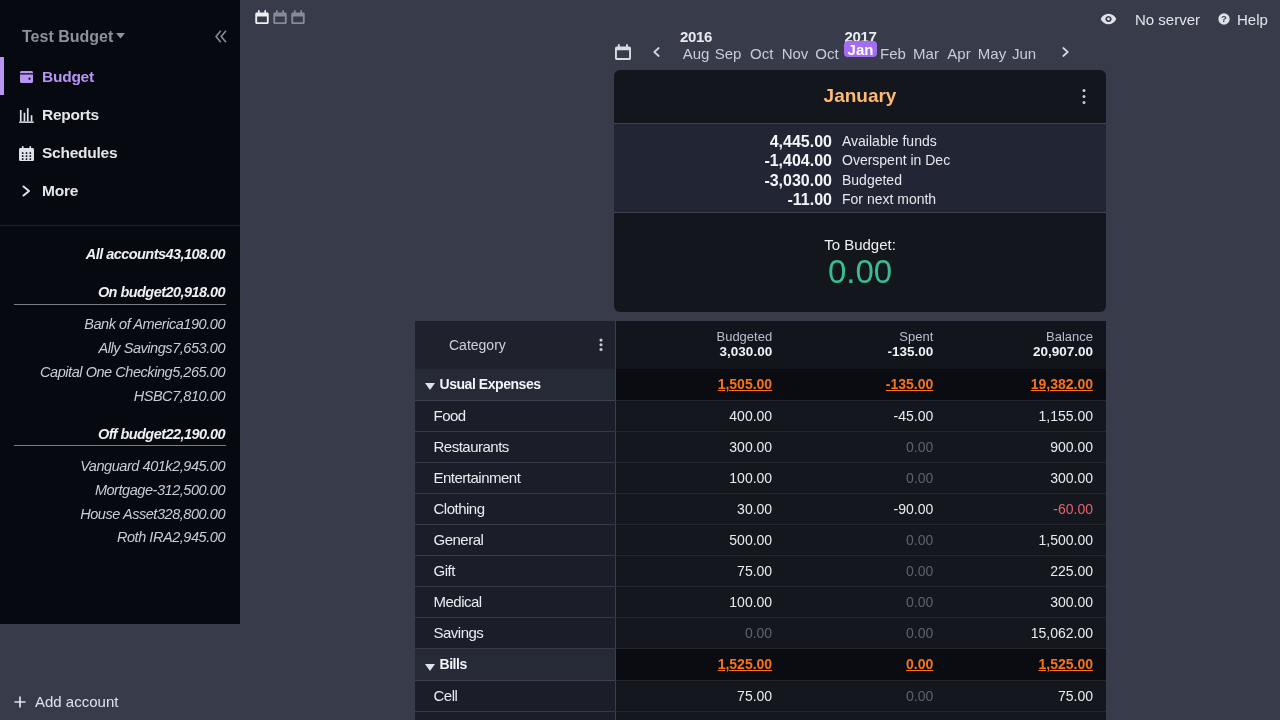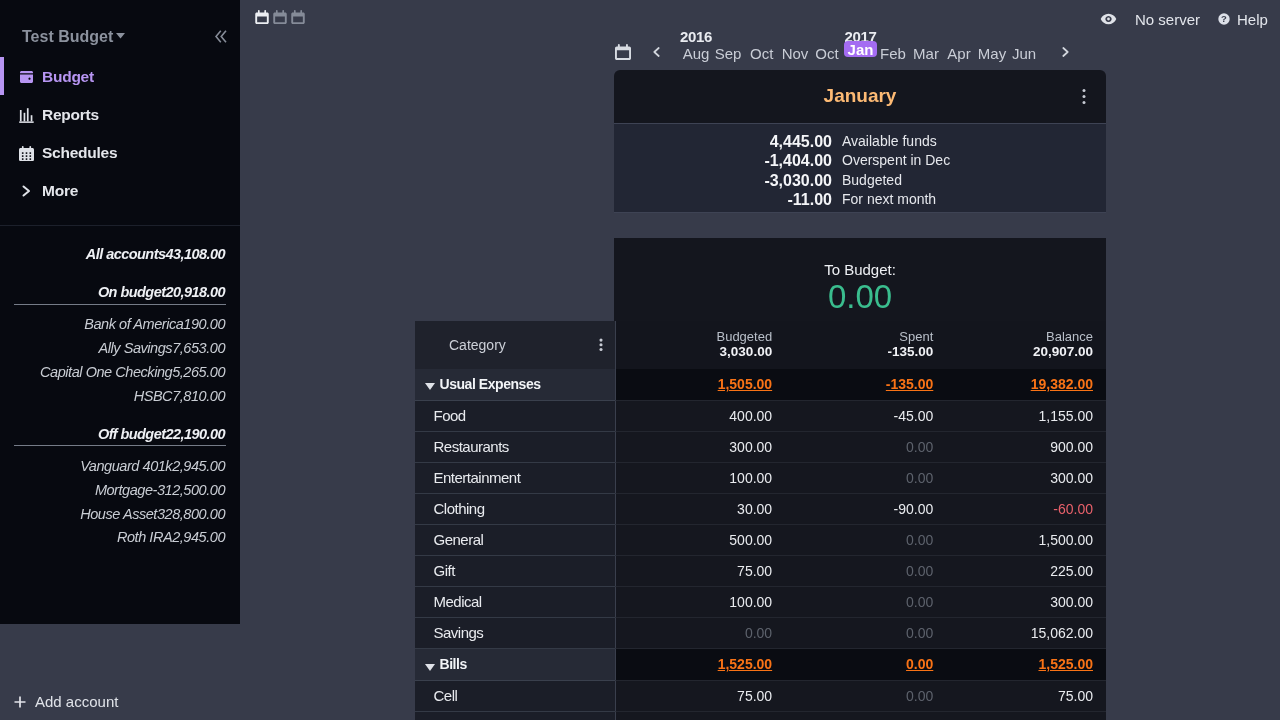--- a/index.html
+++ b/index.html
@@ -22,21 +22,21 @@
   .year { position:absolute; top:27.5px; transform:translateX(-50%); font-size:15px; letter-spacing:-0.3px; font-weight:700; color:#e9ebf0; }
   #janpill { position:absolute; left:844px; top:41px; width:33px; height:16px; background:#a46cf2; border-radius:4px; color:#fff; font-weight:700; font-size:15px; display:flex; align-items:center; justify-content:center; }
   
   #card { position:absolute; left:614px; top:70px; width:492px; height:242px; border-radius:6px; }
   #chead { position:absolute; left:0; top:0; width:492px; height:52.5px; background:#14161e; border-radius:6px 6px 0 0; display:flex; align-items:center; justify-content:center; }
   #chead .t { font-size:19px; font-weight:700; color:#fdba74; }
   #cmid { position:absolute; left:0; top:52.5px; width:492px; height:90.5px; background:#222634; border-top:1px solid #3e4354; border-bottom:1px solid #3e4354; padding-top:8.2px; }
   .crow { position:relative; height:19.6px; }
   .crow .num { position:absolute; left:0; top:0; width:218px; text-align:right; font-size:16px; font-weight:700; color:#f4f5f8; line-height:19.6px; }
   .crow .lab { position:absolute; left:228px; top:0; font-size:14px; color:#e6e8ed; line-height:19.6px; }
-  #cbot { position:absolute; left:0; top:143px; width:492px; height:99px; background:#14161e; border-radius:0 0 6px 6px; text-align:center;margin-top:25px; }
+  #cbot { position:absolute; left:0; top:143px; width:492px; height:99px; background:#14161e; border-radius:0 0 6px 6px; text-align:center; }
   #cbot .tb { margin-top:22.5px; font-size:15px; color:#eef0f4; }
   #cbot .amt { margin-top:0px; font-size:33px; color:#3abd8e; }
   
   #tbl { position:absolute; left:415px; top:320.5px; width:691px; }
   .trow { display:flex; width:691px; }
   .cat { width:200px; }
   .nums { width:491px; border-left:1.5px solid #3a3f4d; display:flex; }
   .ncol { width:163.17px; text-align:right; }
   .n1 { padding-right:7px; } .n2 { padding-right:9px; } .n3 { padding-right:12.5px; }
   #thead { height:48.5px; }

